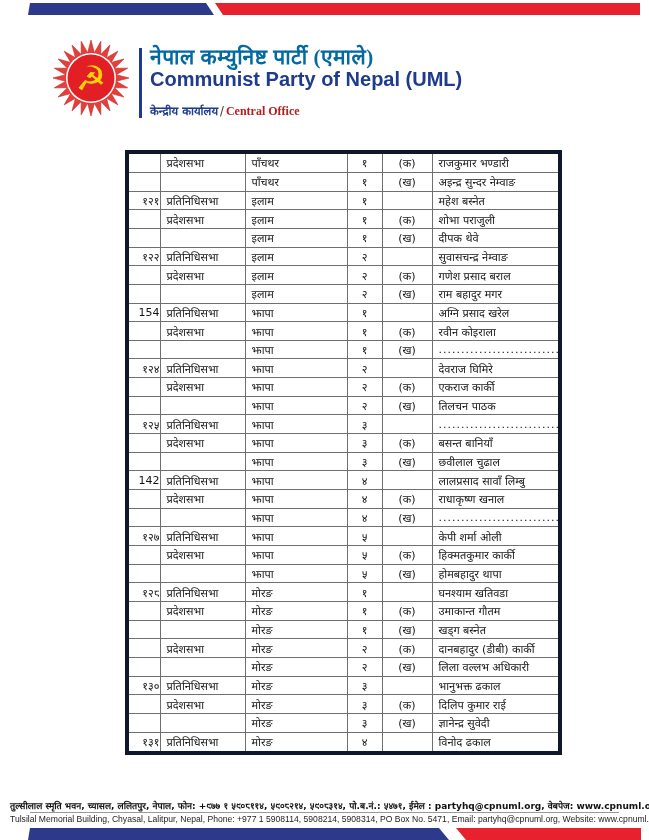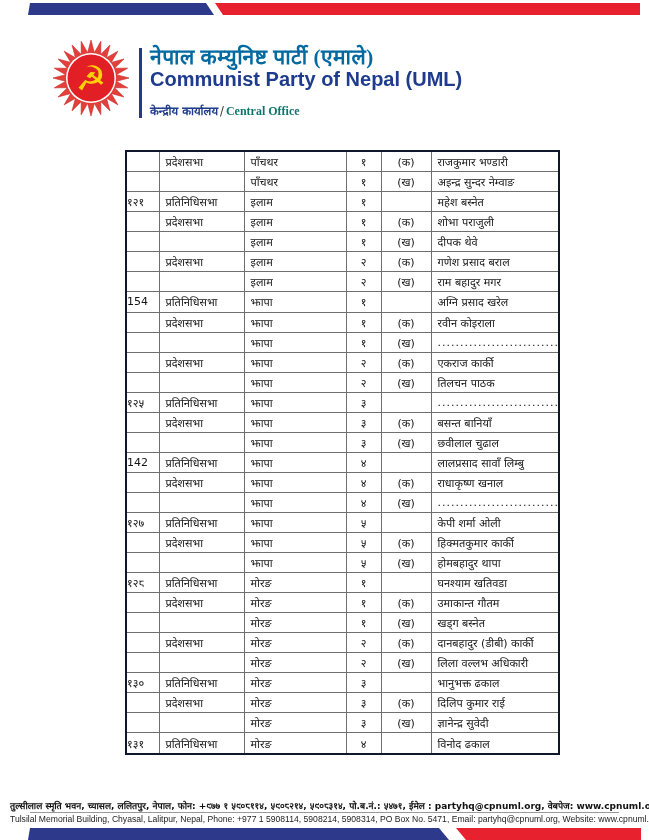--- a/index.html
+++ b/index.html
@@ -26,30 +26,30 @@
     font-size:34px;line-height:1;color:#ffd208;pointer-events:none;}
   .hdr-divider{position:absolute;left:139px;top:48px;width:3px;height:70px;background:#1e3b8d;}
   .hdr-np{position:absolute;left:150px;top:42px;width:470px;
     font-size:21px;font-weight:bold;color:#0369a1;letter-spacing:.5px;white-space:nowrap;font-family:Liberation Serif, serif;}
   .hdr-en{position:absolute;left:150px;top:68px;width:470px;
     font-family:"Liberation Sans",sans-serif;font-size:20px;font-weight:bold;
     color:#1e3b8d;white-space:nowrap;}
   .hdr-office{position:absolute;left:150px;top:103px;width:400px;
     font-size:11.5px;font-weight:bold;color:#1e3b8d;white-space:nowrap;}
   .hdr-office .sep{color:#333;font-weight:normal;padding:0 2px;}
-  .hdr-office .en{font-family:"Liberation Serif",serif;color:#0f766e;font-size:12px;margin-top:24px;}
+  .hdr-office .en{font-family:"Liberation Serif",serif;color:#b91c1c;font-size:12px;margin-top:24px;}
 
   
   .tbl{position:absolute;left:125px;top:150px;width:433px;height:605px;
     border-collapse:collapse;table-layout:fixed;}
-  .tbl{border:2px solid #0f172a;}
+  .tbl{border:4px solid #0f172a;}
   .tbl td{border:1px solid #6f6f6f;font-size:11px;color:#141414;
     vertical-align:middle;overflow:hidden;white-space:nowrap;padding:0;}
   .tbl tr.group-start td{border-top:1.6px solid #2e2e2e;}
-  .c-serial{text-align:left;font-size:10.5px;}
+  .c-serial{text-align:right;font-size:10.5px;}
   .c-assembly,.c-district,.c-name{text-align:left;padding-left:6px !important;}
   .c-num,.c-grp{text-align:center;}
   .c-grp{font-size:10px;}
   .dots{color:#9a9a9a;font-size:8px;letter-spacing:1px;}
 
   
   .foot-np{position:absolute;left:10px;right:10px;top:799px;text-align:center;
     font-size:9px;font-weight:bold;color:#111;white-space:nowrap;}
   .foot-rule{position:absolute;left:30px;right:30px;top:812px;border-top:1px solid #9a9a9a;}
   .foot-en{position:absolute;left:10px;right:10px;top:814px;text-align:center;
@@ -121,20 +121,28 @@
           <td class="c-name">शोभा पराजुली</td>
         </tr>
         <tr>
           <td class="c-serial"></td>
           <td class="c-assembly"></td>
           <td class="c-district">इलाम</td>
           <td class="c-num">१</td>
           <td class="c-grp">(ख)</td>
           <td class="c-name">दीपक थेवे</td>
         </tr>
+        <tr class="group-start">
+          <td class="c-serial">१२२</td>
+          <td class="c-assembly">प्रतिनिधिसभा</td>
+          <td class="c-district">इलाम</td>
+          <td class="c-num">२</td>
+          <td class="c-grp"></td>
+          <td class="c-name">सुवासचन्द्र नेम्वाङ</td>
+        </tr>
         <tr>
           <td class="c-serial"></td>
           <td class="c-assembly">प्रदेशसभा</td>
           <td class="c-district">इलाम</td>
           <td class="c-num">२</td>
           <td class="c-grp">(क)</td>
           <td class="c-name">गणेश प्रसाद बराल</td>
         </tr>
         <tr>
           <td class="c-serial"></td>
@@ -160,20 +168,28 @@
           <td class="c-grp">(क)</td>
           <td class="c-name">रवीन कोइराला</td>
         </tr>
         <tr>
           <td class="c-serial"></td>
           <td class="c-assembly"></td>
           <td class="c-district">झापा</td>
           <td class="c-num">१</td>
           <td class="c-grp">(ख)</td>
           <td class="c-name dots">......................................</td>
+        </tr>
+        <tr class="group-start">
+          <td class="c-serial">१२४</td>
+          <td class="c-assembly">प्रतिनिधिसभा</td>
+          <td class="c-district">झापा</td>
+          <td class="c-num">२</td>
+          <td class="c-grp"></td>
+          <td class="c-name">देवराज घिमिरे</td>
         </tr>
         <tr>
           <td class="c-serial"></td>
           <td class="c-assembly">प्रदेशसभा</td>
           <td class="c-district">झापा</td>
           <td class="c-num">२</td>
           <td class="c-grp">(क)</td>
           <td class="c-name">एकराज कार्की</td>
         </tr>
         <tr>

